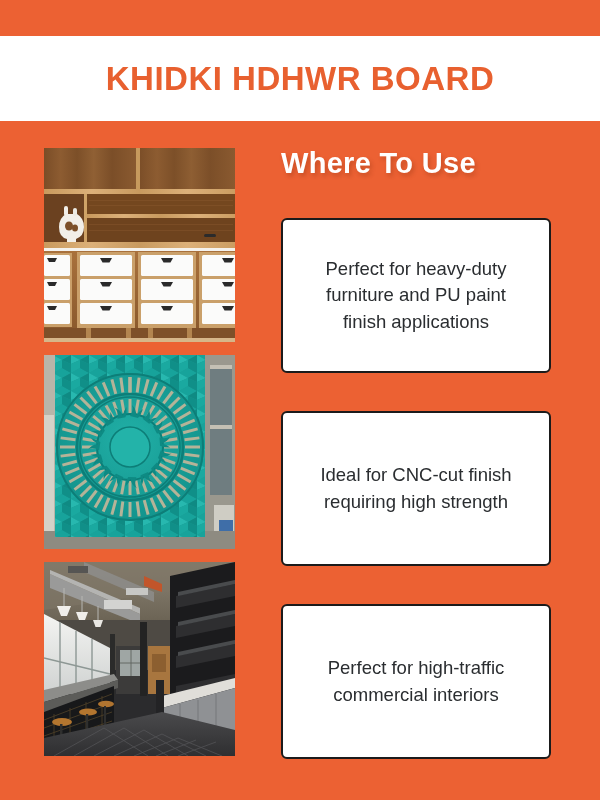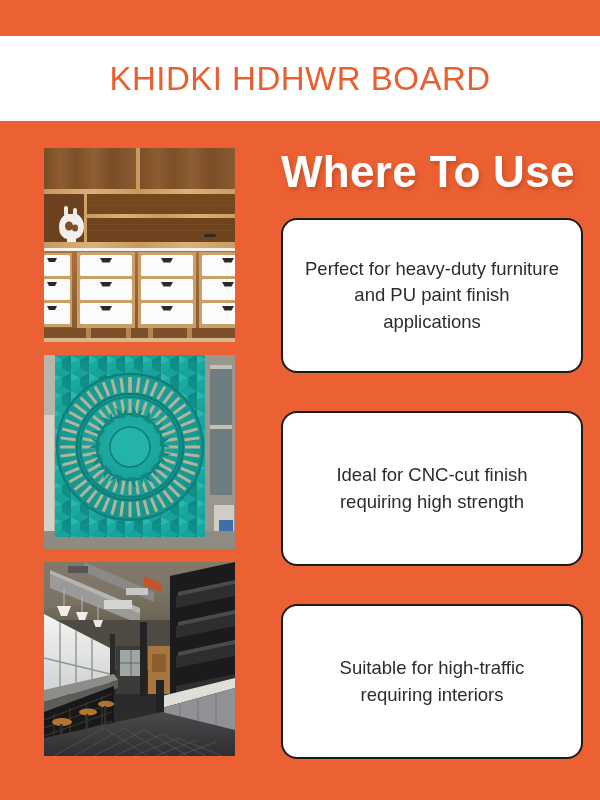--- a/index.html
+++ b/index.html
@@ -21,21 +21,21 @@
     left:0; top:36px;
     width:600px; height:85px;
     background:#FFFFFF;
     display:flex;
     align-items:center;
     justify-content:center;
   }
   .title-text {
     color:#E8602F;
     font-size:33px;
-    font-weight:normal;
+    font-weight:bold;
     letter-spacing:0.5px;
     text-align:center;
     white-space:nowrap;
   }
 
   
   .content {
     position:absolute;
     left:0; top:121px;
     width:600px; height:679px;
@@ -62,41 +62,41 @@
   .right-col {
     position:absolute;
     left:265px; top:0;
     width:320px; height:679px;
   }
   .section-heading {
     position:absolute;
     left:16px; top:26px;
     width:300px;
     color:#FFFFFF;
-    font-size:44px;
+    font-size:29px;
     font-weight:bold;
     letter-spacing:0.3px;
     text-shadow:2px 3px 4px rgba(120,40,10,0.30);
     white-space:nowrap;
   }
 
   .cards {
     position:absolute;
     left:16px; top:97px;
     width:274px;
     display:flex;
     flex-direction:column;
     gap:38px;
   }
   .card {
-    width:302px;
+    width:270px;
     height:155px;
     background:#FFFFFF;
     border:2px solid #1b1b1b;
-    border-radius:16px;
+    border-radius:6px;
     display:flex;
     align-items:center;
     justify-content:center;
     padding:10px 22px;
   }
   .card-text {
     color:#2a2d30;
     font-size:18.5px;
     line-height:1.42;
     text-align:center;
@@ -505,18 +505,18 @@
     <div class="section-heading">Where To Use</div>
 
     <div class="cards">
       <div class="card">
         <div class="card-text">Perfect for heavy-duty furniture and PU paint finish applications</div>
       </div>
       <div class="card">
         <div class="card-text">Ideal for CNC-cut finish requiring high strength</div>
       </div>
       <div class="card">
-        <div class="card-text">Suitable for high-traffic requiring interiors</div>
+        <div class="card-text">Perfect for high-traffic commercial interiors</div>
       </div>
     </div>
   </div>
 
 </div>
 
 </body></html>

